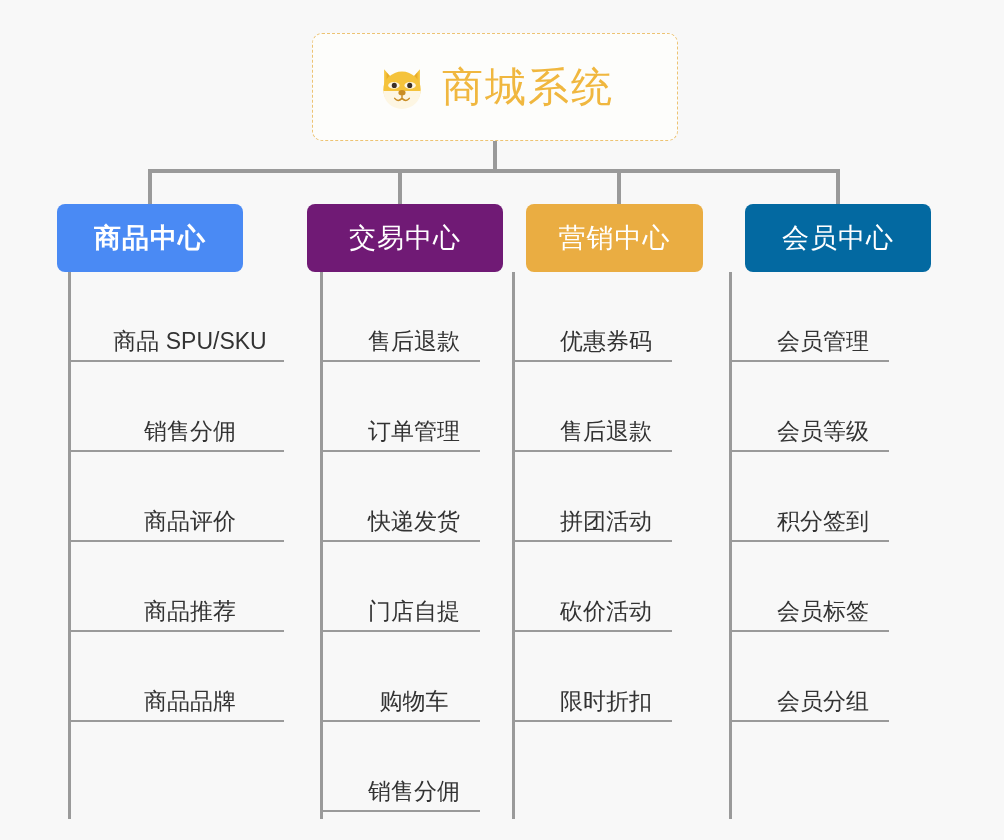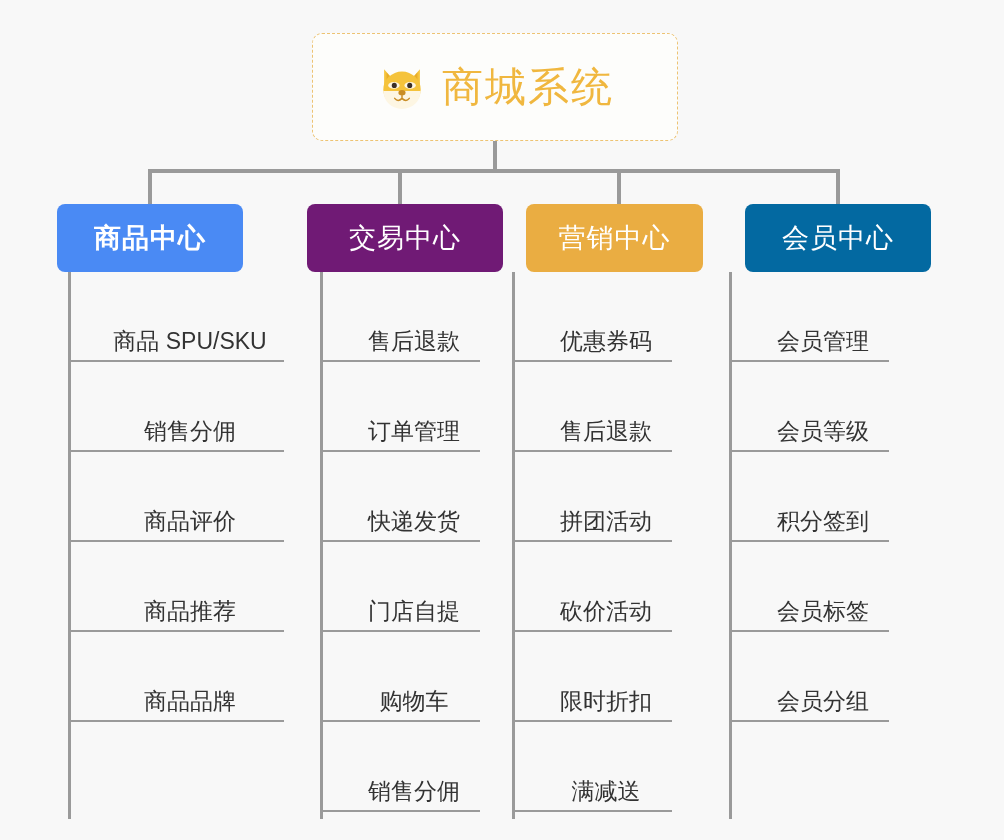--- a/index.html
+++ b/index.html
@@ -213,23 +213,20 @@
       </div>
     <div class="leaf-item">
         <span class="leaf-label">拼团活动</span>
       </div>
     <div class="leaf-item">
         <span class="leaf-label">砍价活动</span>
       </div>
     <div class="leaf-item">
         <span class="leaf-label">限时折扣</span>
       </div>
-    <div class="leaf-item">
-        <span class="leaf-label">满减送</span>
-      </div>
   </div>
 
   <div class="category" style="left:745px; width:186px; background:#0369a1;">
     <span class="category-label">会员中心</span>
   </div>
   <div class="leaf-column" style="left:729px; width:160px;">
     <div class="leaf-spine" style="height:547px;"></div>
     <div class="leaf-item">
         <span class="leaf-label">会员管理</span>
       </div>

